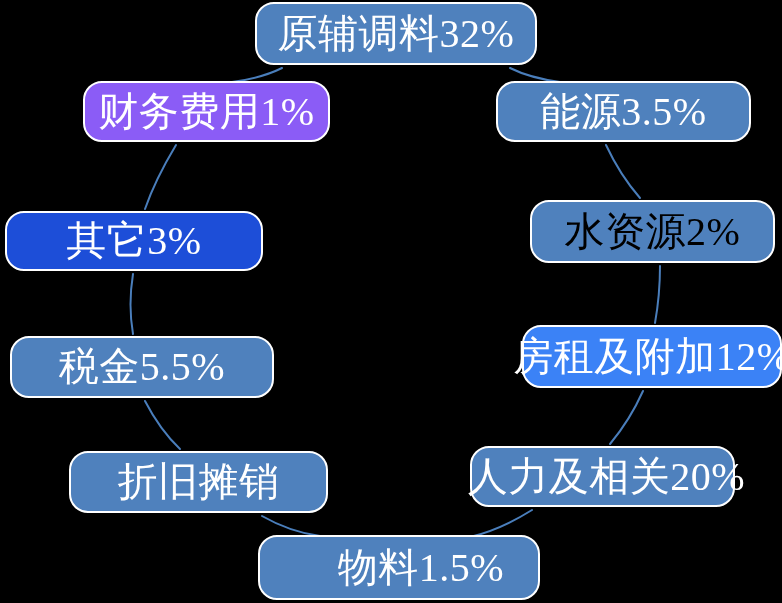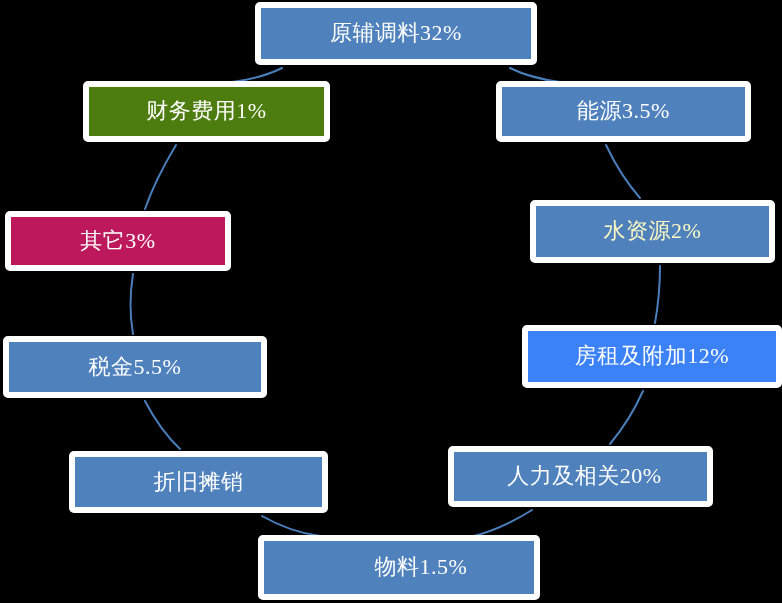--- a/index.html
+++ b/index.html
@@ -25,24 +25,24 @@
     pointer-events: none;
   }
   .node {
     position: absolute;
     box-sizing: border-box;
     display: flex;
     align-items: center;
     justify-content: center;
     text-align: center;
     background: #4F81BD;
-    border: 6px solid #fef9c3;
-    border-radius: 5px;
+    border: 2px solid #fef9c3;
+    border-radius: 19px;
     color: #FFFFFF;
-    font-size: 22px;
+    font-size: 40px;
     line-height: 1.1;
     letter-spacing: 0.5px;
     white-space: nowrap;
     z-index: 5;
   }
   .node span {
     display: block;
   }
 </style>
 </head>
@@ -60,42 +60,42 @@
       <path d="M 145 401 Q 160 430 180 449" fill="none" stroke="#4A7EBB" stroke-width="2" stroke-linecap="round"></path>
       <path d="M 643 391 Q 630 420 610 444" fill="none" stroke="#4A7EBB" stroke-width="2" stroke-linecap="round"></path>
       <path d="M 262 516 Q 290 532 320 536" fill="none" stroke="#4A7EBB" stroke-width="2" stroke-linecap="round"></path>
       <path d="M 532 510 Q 500 530 470 537" fill="none" stroke="#4A7EBB" stroke-width="2" stroke-linecap="round"></path>
     </svg>
 
   <div id="node-layer">
       <div class="node" style="left: 255px; top: 2px; width: 282px; height: 63px; background: rgb(79, 129, 189); border-color: rgb(255, 255, 255); color: rgb(255, 255, 255);">
         <span>原辅调料32%</span>
       </div>
-      <div class="node" style="left: 83px; top: 81px; width: 247px; height: 61px; background: #4d7c0f; border-color: rgb(255, 255, 255); color: rgb(255, 255, 255);">
+      <div class="node" style="left: 83px; top: 81px; width: 247px; height: 61px; background: #8b5cf6; border-color: rgb(255, 255, 255); color: rgb(255, 255, 255);">
         <span>财务费用1%</span>
       </div>
       <div class="node" style="left: 448px; top: 81px; width: 255px; height: 61px; background: rgb(79, 129, 189); border-color: rgb(255, 255, 255); color: rgb(255, 255, 255); margin-left: 48px;">
         <span>能源3.5%</span>
       </div>
-      <div class="node" style="left: 5px; top: 211px; width: 226px; height: 60px; background: #be185d; border-color: rgb(255, 255, 255); color: rgb(255, 255, 255);">
+      <div class="node" style="left: 5px; top: 211px; width: 258px; height: 60px; background: #1d4ed8; border-color: rgb(255, 255, 255); color: rgb(255, 255, 255);">
         <span>其它3%</span>
       </div>
-      <div class="node" style="left: 530px; top: 200px; width: 245px; height: 63px; background: rgb(79, 129, 189); border-color: rgb(255, 255, 255); color: #fef9c3; align-items: center;">
+      <div class="node" style="left: 530px; top: 200px; width: 245px; height: 63px; background: rgb(79, 129, 189); border-color: rgb(255, 255, 255); color: #000000; align-items: center;">
         <span>水资源2%</span>
       </div>
-      <div class="node" style="left: 3px; top: 336px; width: 264px; height: 62px; background: rgb(79, 129, 189); border-color: rgb(255, 255, 255); color: rgb(255, 255, 255);">
+      <div class="node" style="left: 10px; top: 336px; width: 264px; height: 62px; background: rgb(79, 129, 189); border-color: rgb(255, 255, 255); color: rgb(255, 255, 255);">
         <span>税金5.5%</span>
       </div>
       <div class="node" style="left: 522px; top: 325px; width: 260px; height: 63px; background: #3b82f6; border-color: rgb(255, 255, 255); color: rgb(255, 255, 255);">
         <span>房租及附加12%</span>
       </div>
       <div class="node" style="left: 69px; top: 451px; width: 259px; height: 62px; background: rgb(79, 129, 189); border-color: rgb(255, 255, 255); color: rgb(255, 255, 255);">
         <span>折旧摊销</span>
       </div>
-      <div class="node" style="left: 448px; top: 446px; width: 265px; height: 61px; background: rgb(79, 129, 189); border-color: rgb(255, 255, 255); color: rgb(255, 255, 255); padding-left: 8px;">
+      <div class="node" style="left: 470px; top: 446px; width: 265px; height: 61px; background: rgb(79, 129, 189); border-color: rgb(255, 255, 255); color: rgb(255, 255, 255); padding-left: 8px;">
         <span>人力及相关20%</span>
       </div>
       <div class="node" style="left: 258px; top: 535px; width: 282px; height: 65px; background: rgb(79, 129, 189); border-color: rgb(255, 255, 255); color: rgb(255, 255, 255); padding-left: 44px;">
         <span>物料1.5%</span>
       </div>
     </div>
 
 </div>
 
 </body></html>

